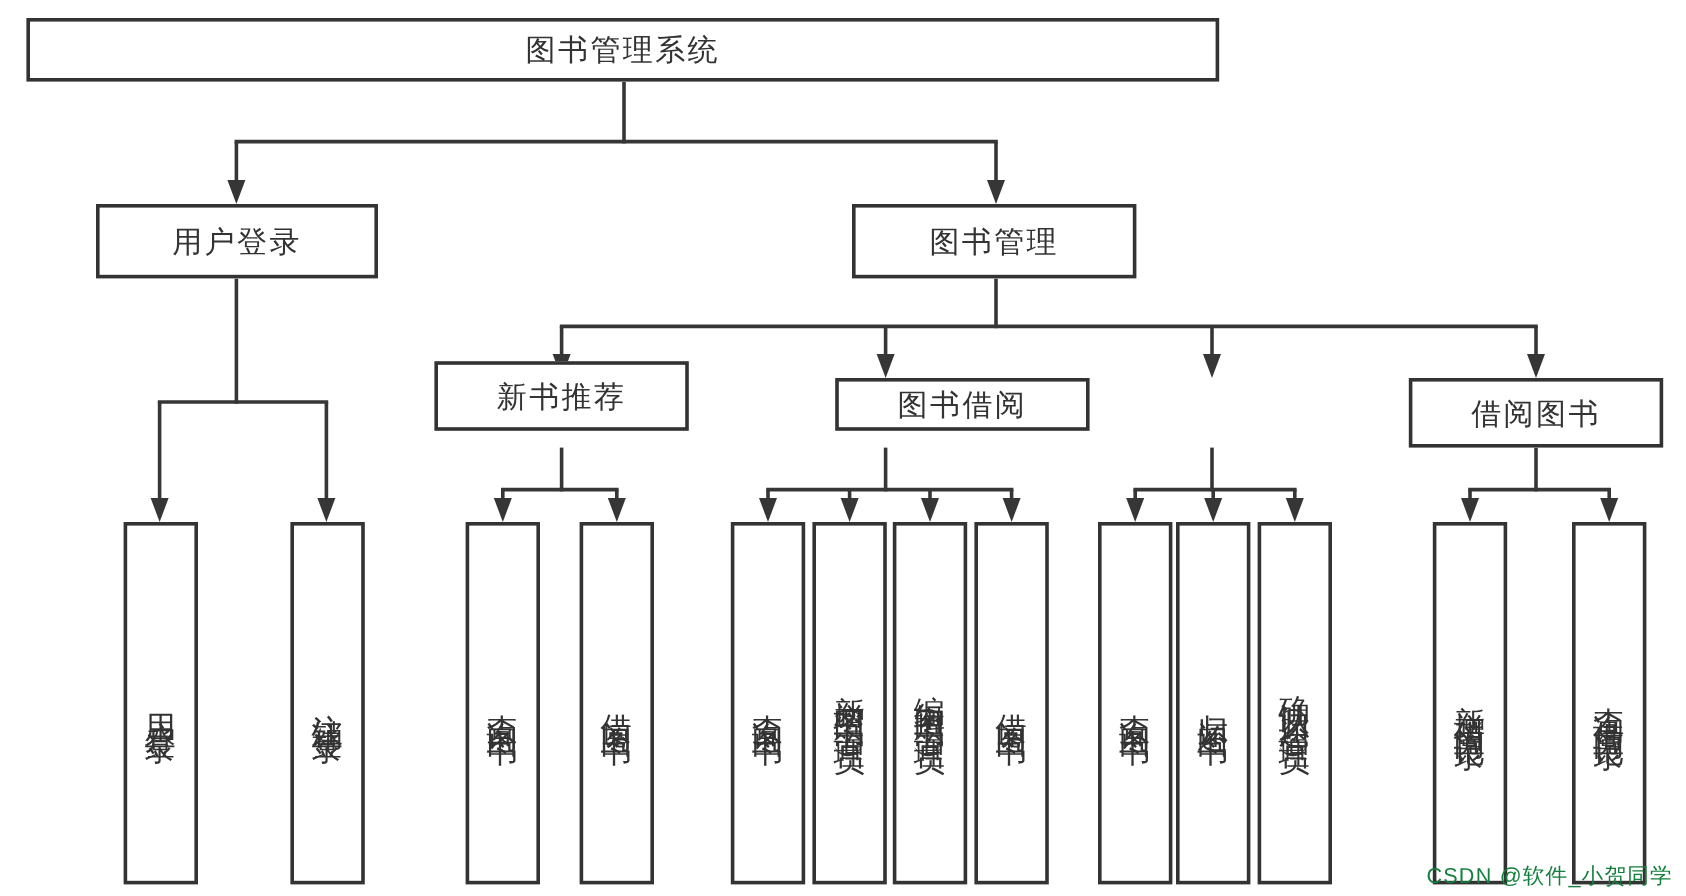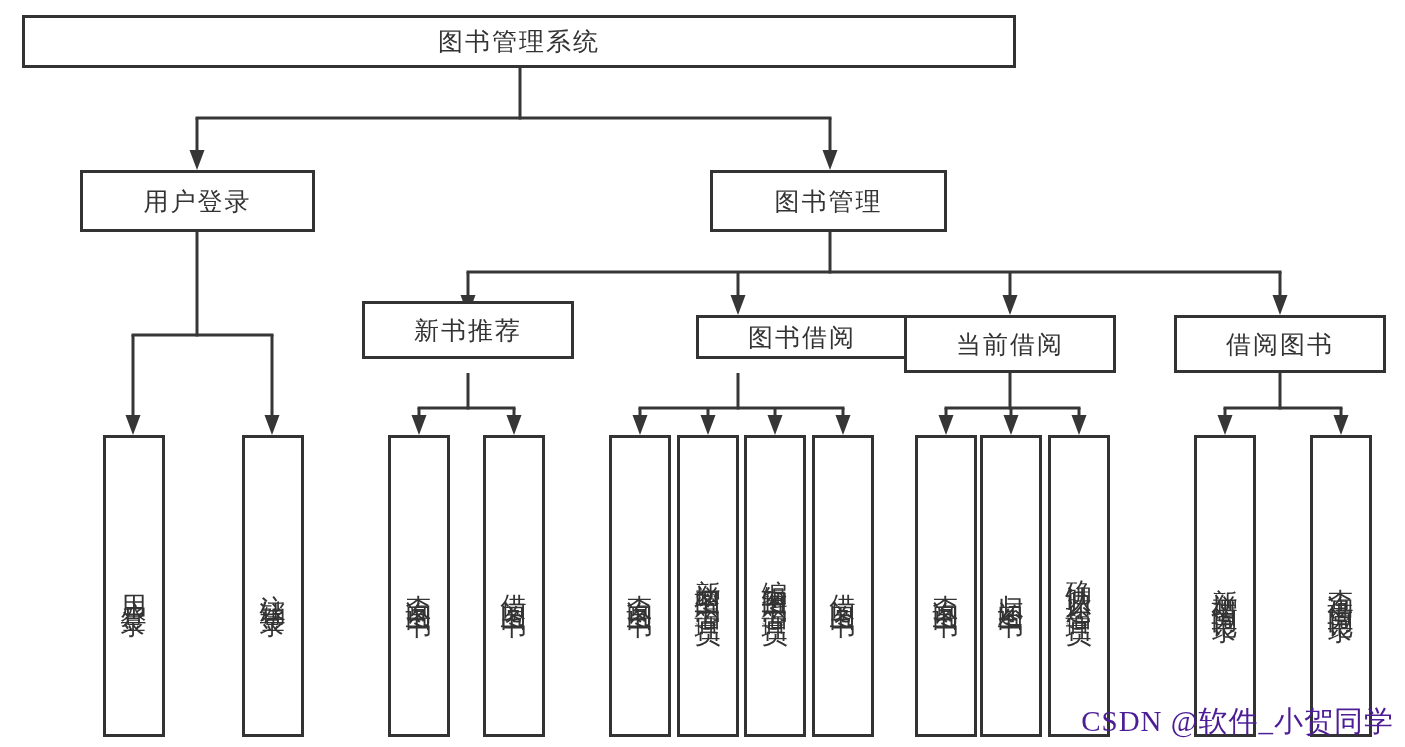--- a/index.html
+++ b/index.html
@@ -37,26 +37,25 @@
     font-size: 26px;
     letter-spacing: 6px;
     width: 62px;
     top: 435px;
     height: 302px;
     line-height: 1;
   }
   .watermark {
     position: absolute;
     right: 11px; bottom: 5px;
-    font-size: 29px;
-    color: #4c1d95;
+    font-size: 18px;
+    color: #15803d;
     letter-spacing: 1px;
     z-index: 5;
     white-space: nowrap;
-    font-family: Liberation Serif, serif;
   }
 </style>
 </head>
 <body>
 
 <div id="stage">
 
   <svg id="connectors" viewBox="0 0 1405 747" xmlns="http://www.w3.org/2000/svg">
 
     <g>
@@ -133,21 +132,20 @@
     </g>
   </svg>
 
   <div class="node hdr root-node">图书管理系统</div>
 
   <div class="node hdr" style="left:80px; top:170px; width:235px; height:62px;">用户登录</div>
   <div class="node hdr" style="left:710px; top:170px; width:237px; height:62px;">图书管理</div>
 
   <div class="node hdr" style="left:362px; top:301px; width:212px; height:58px;">新书推荐</div>
   <div class="node hdr" style="left:668px; top:315px; width:212px; height:44px;margin-left:28px;">图书借阅</div>
-  <div class="node hdr" style="left:904px; top:315px; width:212px; height:58px;">当前借阅</div>
   <div class="node hdr" style="left:1174px; top:315px; width:212px; height:58px;">借阅图书</div>
 
   <div class="node leaf" style="left:103px;">用户登录</div>
   <div class="node leaf" style="left:242px;">注销登录</div>
 
   <div class="node leaf" style="left:388px;">查询图书</div>
   <div class="node leaf" style="left:483px;">借阅图书</div>
 
   <div class="node leaf" style="left:609px;">查询图书</div>
   <div class="node leaf" style="left:677px;">新增图书（管理员）</div>

